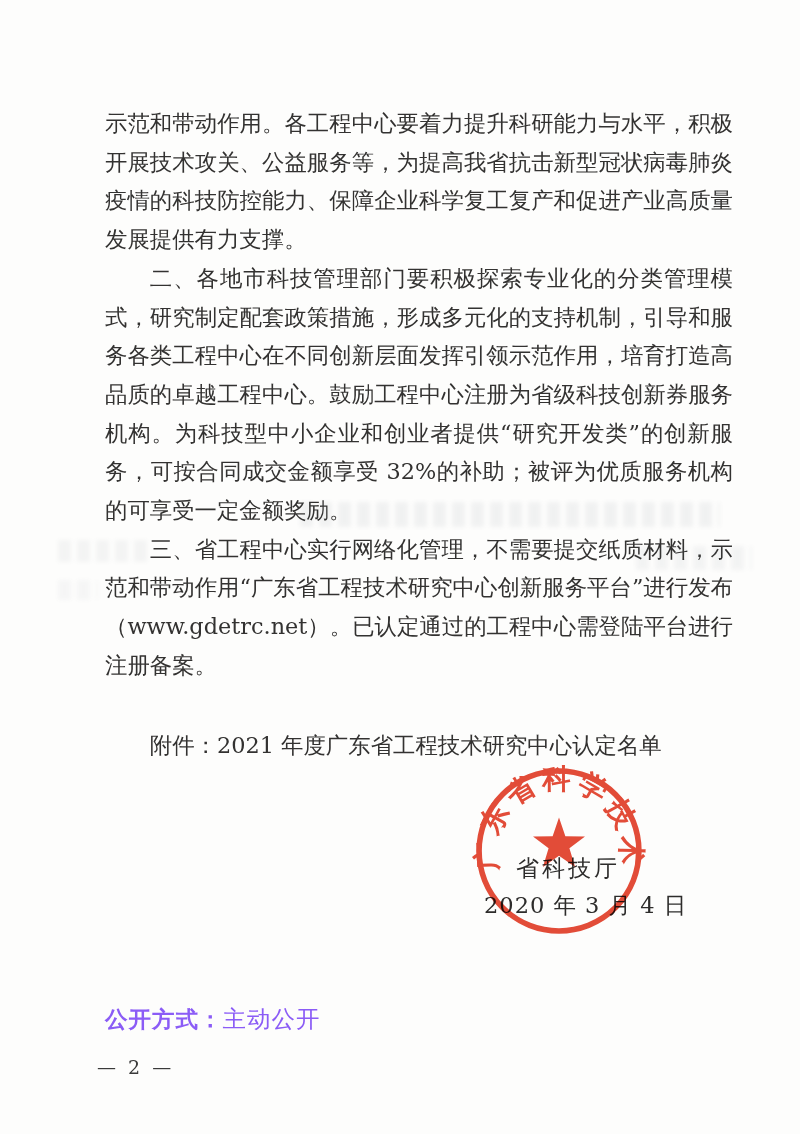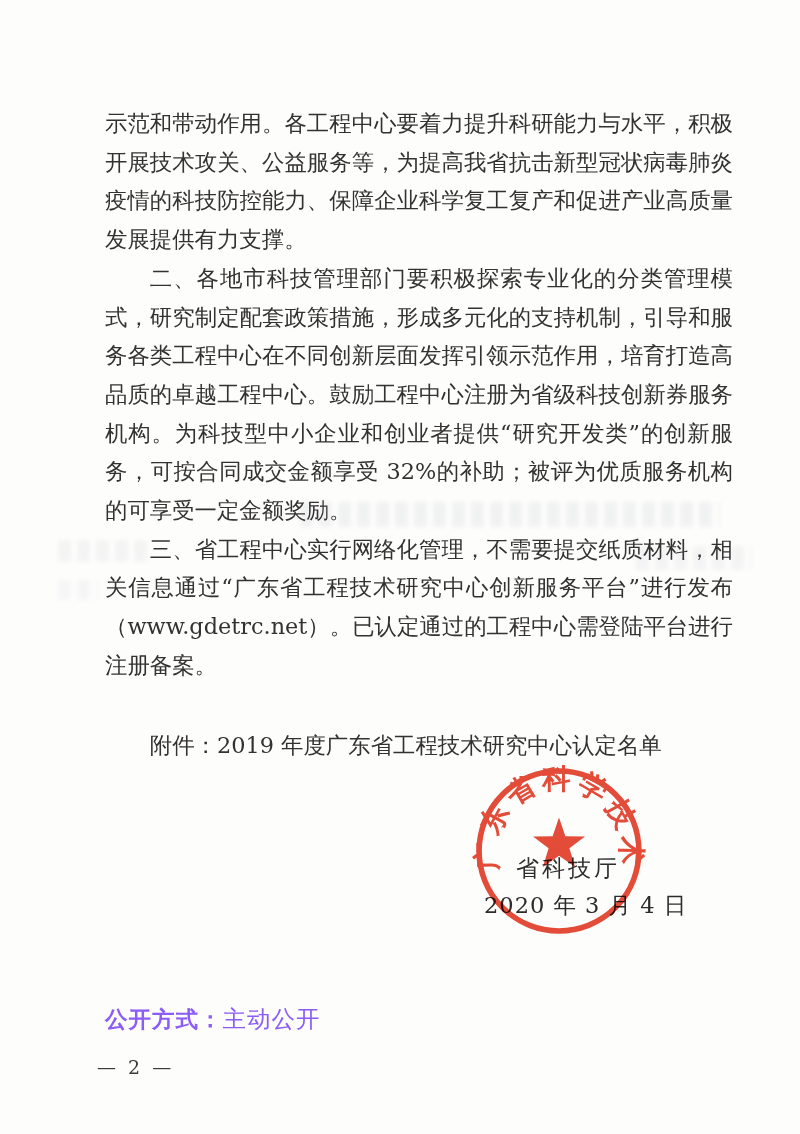--- a/index.html
+++ b/index.html
@@ -86,22 +86,22 @@
   .smudge.s4{left:58px;top:580px;width:40px;height:20px;opacity:0.045;}
 </style>
 </head>
 <body>
 
 <div class="page">
 
   <main class="doc-body">
     <p class="para">示范和带动作用。各工程中心要着力提升科研能力与水平，积极开展技术攻关、公益服务等，为提高我省抗击新型冠状病毒肺炎疫情的科技防控能力、保障企业科学复工复产和促进产业高质量发展提供有力支撑。</p>
     <p class="para indent">二、各地市科技管理部门要积极探索专业化的分类管理模式，研究制定配套政策措施，形成多元化的支持机制，引导和服务各类工程中心在不同创新层面发挥引领示范作用，培育打造高品质的卓越工程中心。鼓励工程中心注册为省级科技创新券服务机构。为科技型中小企业和创业者提供“研究开发类”的创新服务，可按合同成交金额享受 32%的补助；被评为优质服务机构的可享受一定金额奖励。</p>
-    <p class="para indent">三、省工程中心实行网络化管理，不需要提交纸质材料，相关信息通过“广东省工程技术研究中心创新服务平台”进行发布（www.gdetrc.net）。已认定通过的工程中心需登陆平台进行注册备案。</p>
-    <p class="para attachment">附件：2019 年度广东省工程技术研究中心认定名单</p>
+    <p class="para indent">三、省工程中心实行网络化管理，不需要提交纸质材料，示范和带动作用“广东省工程技术研究中心创新服务平台”进行发布（www.gdetrc.net）。已认定通过的工程中心需登陆平台进行注册备案。</p>
+    <p class="para attachment">附件：2021 年度广东省工程技术研究中心认定名单</p>
   </main>
 
   <div class="signer">省科技厅</div>
   <div class="sign-date">2020 年 3 月 4 日</div>
 
   <svg class="seal" viewBox="0 0 172 172" aria-hidden="true">
     <circle cx="86" cy="86" r="79" fill="none" stroke="#e23e29" stroke-width="5.5"></circle>
     <path fill="#e23e29" d="M86 53 L92.3 71.3 L111.7 71.7 L96.3 83.3 L101.9 101.8
              L86 90.8 L70.1 101.8 L75.7 83.3 L60.3 71.7 L79.7 71.3 Z"></path>
     <path id="sealTextArc" fill="none" d="M 27.7 107.2 A 62 62 0 1 1 144.3 107.2"></path>

